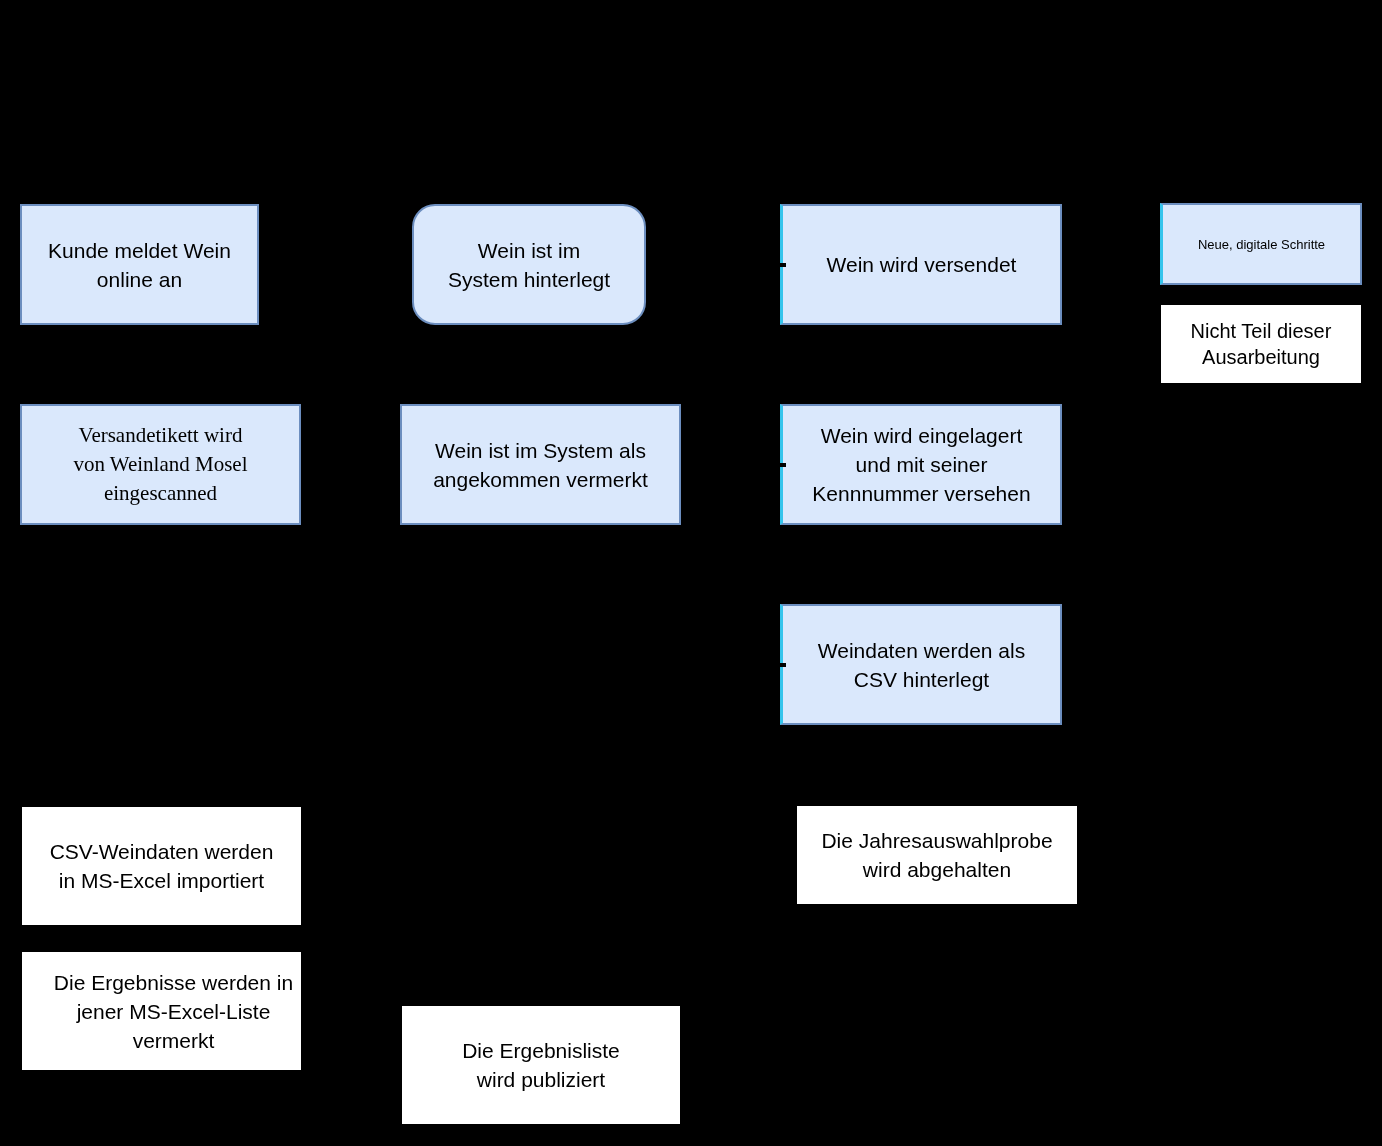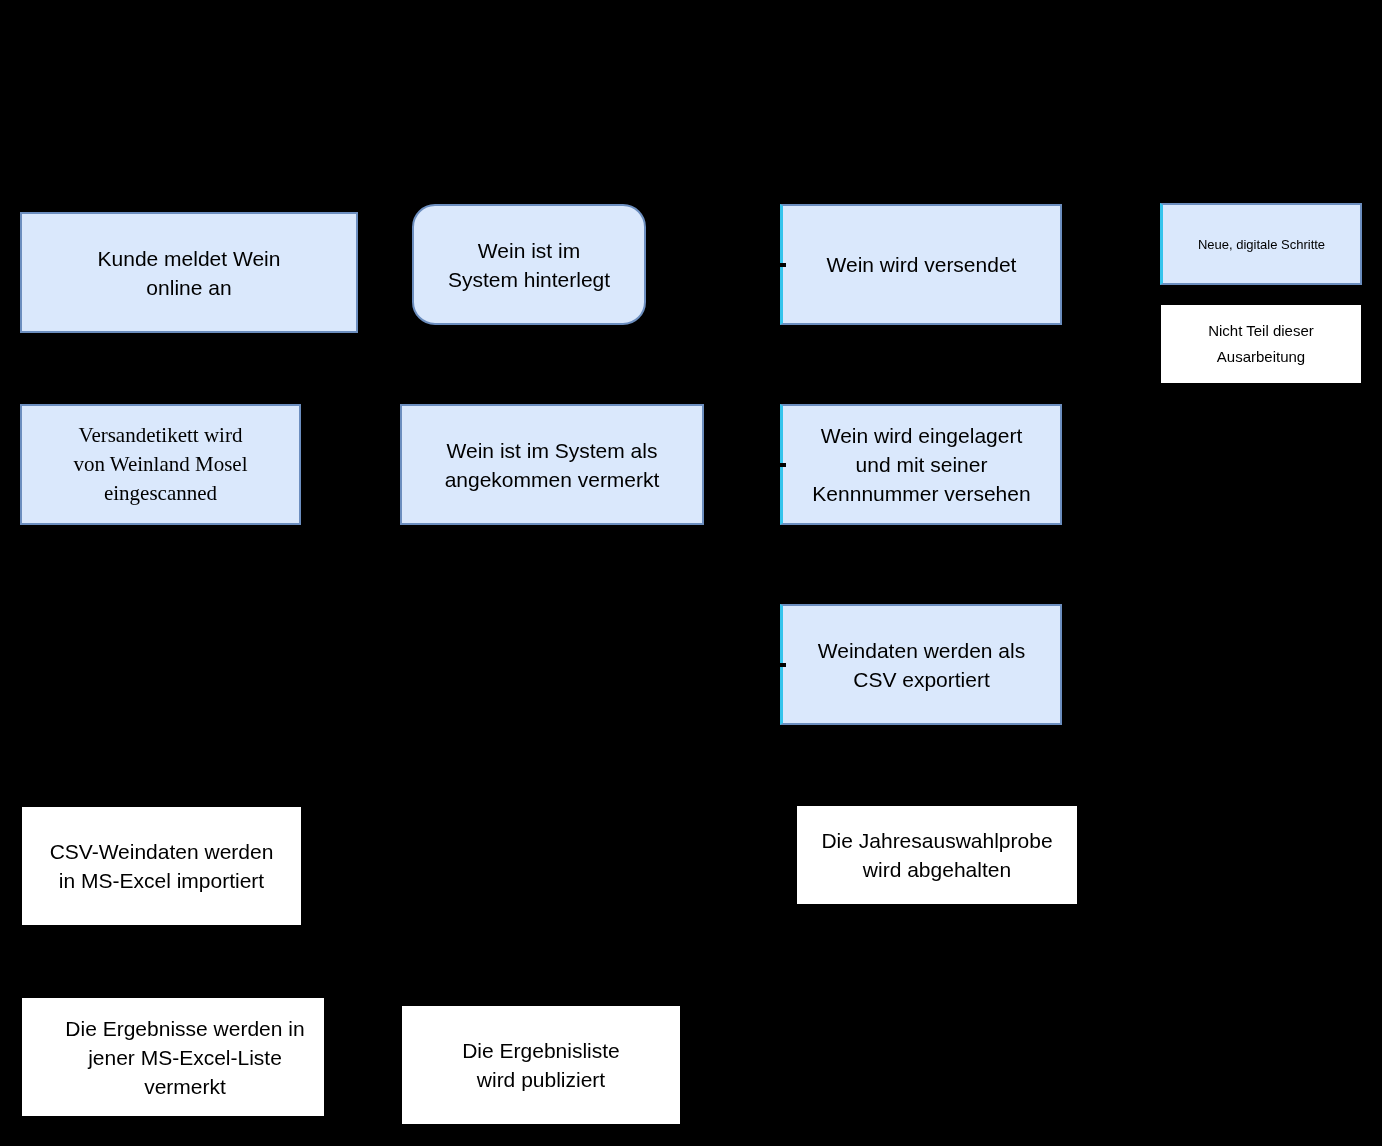--- a/index.html
+++ b/index.html
@@ -50,38 +50,38 @@
     width: 10px;
     height: 4px;
     background: #000000;
   }
   .node.legend-blue {
     font-size: 13px;
     line-height: 25px;
     padding: 2px 1px;
   }
   .node.legend-white {
-    font-size: 15px;
+    font-size: 20px;
     line-height: 26px;
   }
 
   
-  #n-kunde          { left: 20px;   top: 204px;  width: 338px; height: 121px; margin-top: 8px; }
+  #n-kunde          { left: 20px;   top: 204px;  width: 239px; height: 121px; }
   #n-hinterlegt     { left: 412px;  top: 204px;  width: 234px; height: 121px; border-radius: 23px; }
   #n-versendet      { left: 780px;  top: 204px;  width: 282px; height: 121px; text-align: center; }
   #n-legend-blue    { left: 1160px; top: 203px;  width: 202px; height: 82px;  }
   #n-legend-white   { left: 1161px; top: 305px;  width: 200px; height: 78px;  }
   #n-versandetikett { left: 20px;   top: 404px;  width: 281px; height: 121px; font-family: Liberation Serif, serif; }
-  #n-angekommen     { left: 400px;  top: 404px;  width: 304px; height: 121px; }
+  #n-angekommen     { left: 400px;  top: 404px;  width: 281px; height: 121px; }
   #n-eingelagert    { left: 780px;  top: 404px;  width: 282px; height: 121px; }
   #n-csv-export     { left: 780px;  top: 604px;  width: 282px; height: 121px; }
   #n-csv-import     { left: 22px;   top: 807px;  width: 279px; height: 118px; }
   #n-excel-planung  { left: 402px;  top: 803px;  width: 278px; height: 122px; }
   #n-jahresprobe    { left: 781px;  top: 806px;  width: 280px; height: 98px; margin-left: 16px; }
-  #n-ergebnisse     { left: 22px;   top: 998px; width: 302px; height: 118px; padding-left: 28px; }
+  #n-ergebnisse     { left: 22px;   top: 952px; width: 279px; height: 118px; padding-left: 28px; }
   #n-publiziert     { left: 402px;  top: 1006px; width: 278px; height: 118px; }
 </style>
 </head>
 <body>
 
 <div id="diagram-canvas">
 
   <div id="n-kunde" class="node blue">Kunde meldet Wein
 online an</div>
 
@@ -100,21 +100,21 @@
 eingescanned</div>
 
   <div id="n-angekommen" class="node blue">Wein ist im System als
 angekommen vermerkt</div>
 
   <div id="n-eingelagert" class="node blue hl arrow-in">Wein wird eingelagert
 und mit seiner
 Kennnummer versehen</div>
 
   <div id="n-csv-export" class="node blue hl arrow-in">Weindaten werden als
-CSV exportiert</div>
+CSV hinterlegt</div>
 
   <div id="n-csv-import" class="node white">CSV-Weindaten werden
 in MS-Excel importiert</div>
 
 
   <div id="n-jahresprobe" class="node white">Die Jahresauswahlprobe
 wird abgehalten</div>
 
   <div id="n-ergebnisse" class="node white">Die Ergebnisse werden in
 jener MS-Excel-Liste

